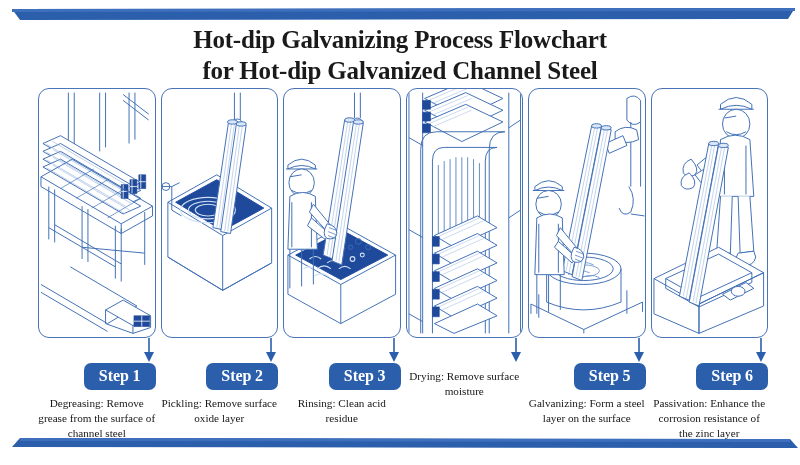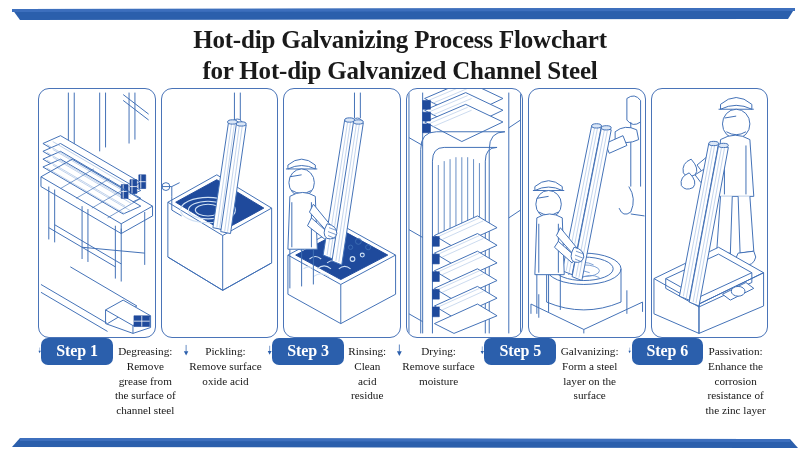--- a/index.html
+++ b/index.html
@@ -45,21 +45,21 @@
   .panel svg{display:block;width:100%;height:100%;}
 
   
   .steps{
     position:absolute;left:38px;top:338px;
     width:730px;height:112px;
     display:flex;gap:5px;
   }
   .step-col{
     flex:1 1 0;
-    display:flex;flex-direction:row;align-items:flex-start;
+    display:flex;flex-direction:column;align-items:flex-end;
   }
   .arrow{width:14px;height:25px;display:block;}
   .badge{
     margin-top:0px;
     background:#2b5fac;
     color:#ffffff;
     border-radius:7px;
     font-size:16px;font-weight:bold;
     padding:4px 15px 5px 15px;
     line-height:1.15;
@@ -473,21 +473,22 @@
       </svg>
       <div class="badge">Step 1</div>
       <div class="caption">Degreasing: Remove grease from the surface of channel steel</div>
     </div>
 
     <div class="step-col">
       <svg class="arrow" viewBox="0 0 14 25">
         <path d="M7 0 L7 15" stroke="#2b5fac" stroke-width="1.6" fill="none"></path>
         <polygon points="2,14 12,14 7,24" fill="#2b5fac"></polygon>
       </svg>
-      <div class="caption">Pickling: Remove surface oxide acid</div>
+      <div class="badge">Step 2</div>
+      <div class="caption">Pickling: Remove surface oxide layer</div>
     </div>
 
     <div class="step-col">
       <svg class="arrow" viewBox="0 0 14 25">
         <path d="M7 0 L7 15" stroke="#2b5fac" stroke-width="1.6" fill="none"></path>
         <polygon points="2,14 12,14 7,24" fill="#2b5fac"></polygon>
       </svg>
       <div class="badge">Step 3</div>
       <div class="caption">Rinsing: Clean acid residue</div>
     </div>

